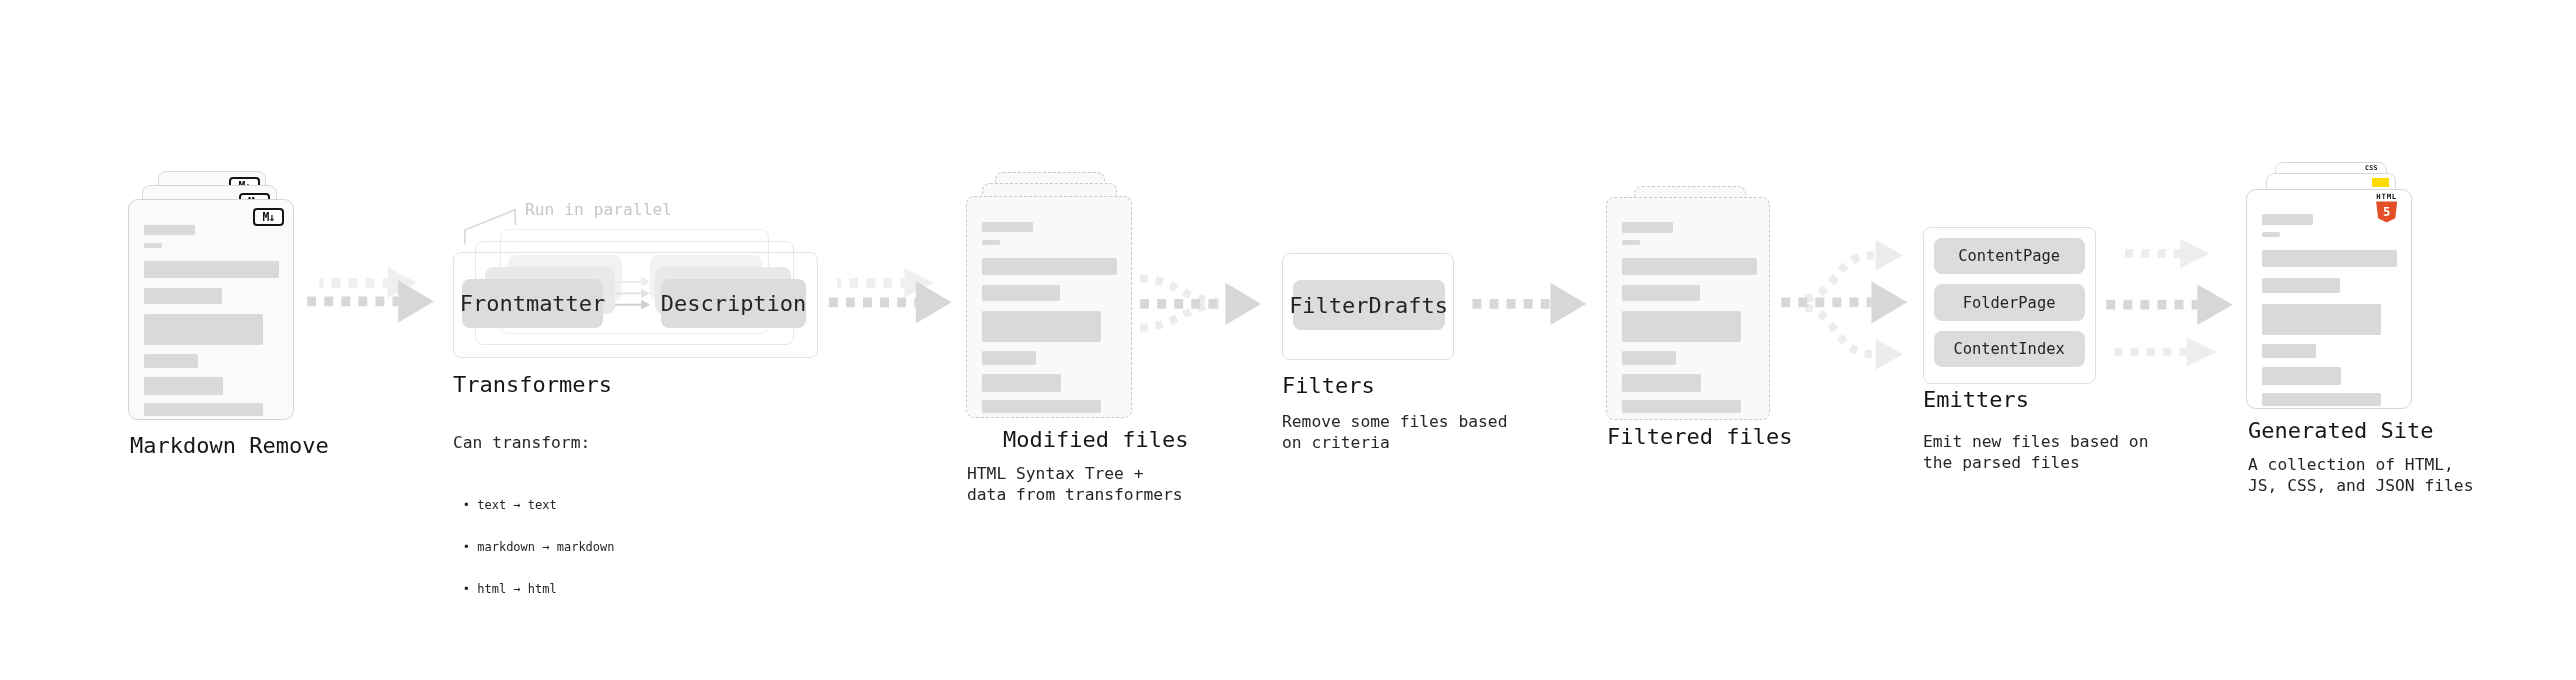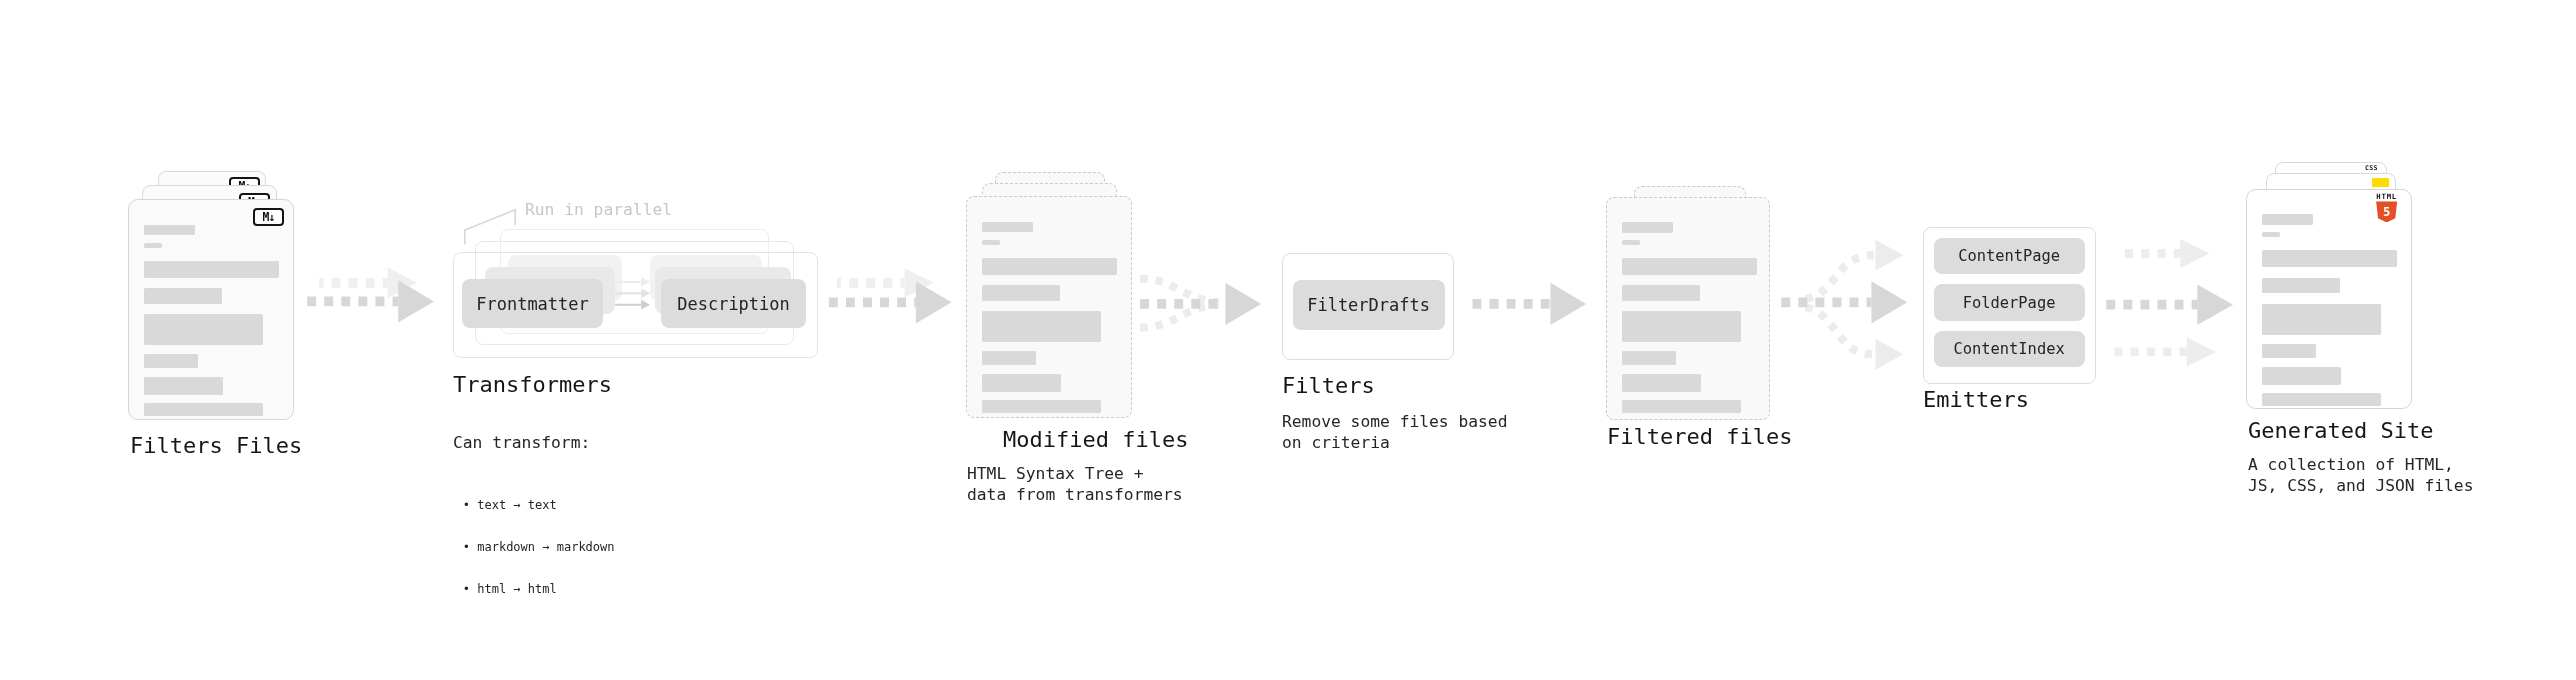--- a/index.html
+++ b/index.html
@@ -36,21 +36,21 @@
     color:#fff;font-size:12.2px;font-weight:bold;display:flex;align-items:center;justify-content:center;}
   .css-badge{position:absolute;width:16.3px;text-align:center;}
   .css-text{font-size:6.5px;font-weight:bold;color:#111;line-height:6.5px;letter-spacing:0.4px;}
   .css-bar{height:2.4px;background:#2f6bef;margin-top:0.8px;border-radius:0.8px;}
   .js-badge{position:absolute;width:17px;height:9.8px;background:#ffdc00;}
 
   
   .frame{position:absolute;box-sizing:border-box;border:1.6px solid #e3e3e3;border-radius:8.1px;background:transparent;}
   .frame.solid-bg{background:#ffffff;border-color:#dedede;}
   .pill{position:absolute;box-sizing:border-box;background:#dcdcdc;border-radius:8.1px;
-    display:flex;align-items:center;justify-content:center;font-size:17px;color:#242424;white-space:nowrap;}
+    display:flex;align-items:center;justify-content:center;font-size:22px;color:#242424;white-space:nowrap;}
   .pill.ghost1{background:#e9e9e9;}
   .pill.ghost2{background:#f2f2f2;}
   .em-pill{font-size:15.4px;}
 
   
   .node-label{position:absolute;font-size:22px;font-weight:500;color:#161616;white-space:nowrap;line-height:26px;}
   .node-desc{position:absolute;font-size:16.3px;line-height:21px;color:#262626;white-space:pre-line;}
   .desc-title{font-size:16.3px;line-height:21px;color:#262626;}
   .bullet-list{margin:0;padding:0 0 0 9.8px;list-style:none;}
   .bullet-list li{font-size:12px;line-height:21px;color:#262626;white-space:pre;}
@@ -77,21 +77,21 @@
           <div class="bar"></div>
           <div class="bar"></div>
           <div class="bar"></div>
         <div class="bar"></div>
           <div class="bar"></div>
           <div class="bar"></div>
           <div class="bar"></div>
       </div>
     </div>
   </div>
-  <div class="node-label" style="left:130px;top:433px;">Filters Files</div>
+  <div class="node-label" style="left:130px;top:433px;">Markdown Remove</div>
 
   <div class="annotation" style="left:525px;top:200px;">Run in parallel</div>
   <div class="abs" style="left:453px;top:229px;width:365px;height:128px;">
     <div class="frame" style="left:47px;top:0;width:269px;height:105px;border-color:#ededed;"></div>
     <div class="frame" style="left:22px;top:12.2px;width:319px;height:104px;border-color:#e8e8e8;"></div>
     <div class="frame" style="left:0;top:23px;width:365px;height:106px;"></div>
 
     <div class="pill ghost2" style="left:55px;top:26px;width:114px;height:46px;"></div>
     <div class="pill ghost1" style="left:32px;top:38px;width:130px;height:47px;"></div>
     <div class="pill" style="left:9px;top:50px;width:141px;height:49px;">Frontmatter</div>
@@ -155,20 +155,22 @@
   </div>
   <div class="node-label" style="left:1607px;top:424px;">Filtered files</div>
 
   <div class="abs" style="left:1923px;top:227px;width:192px;height:157px;">
     <div class="frame solid-bg" style="left:0;top:0;width:173px;height:157px;"></div>
     <div class="pill em-pill" style="left:10.6px;top:11.4px;width:151px;height:36px;">ContentPage</div>
     <div class="pill em-pill" style="left:10.6px;top:57px;width:151px;height:37px;">FolderPage</div>
     <div class="pill em-pill" style="left:10.6px;top:104px;width:151px;height:36px;">ContentIndex</div>
   </div>
   <div class="node-label" style="left:1923px;top:387px;">Emitters</div>
+  <div class="node-desc" style="left:1923px;top:431px;">Emit new files based on
+the parsed files</div>
 
   <div class="abs" style="left:2246px;top:162px;width:166px;height:173px;">
     <div class="back-layer white" style="left:29px;top:0;width:112px;height:37px;">
       <div class="css-badge" style="top:2.4px;right:6.5px;">
         <div class="css-text">CSS</div>
         <div class="css-bar"></div>
       </div>
     </div>
     <div class="back-layer white" style="left:19.5px;top:11.4px;width:130px;height:37px;">
       <div class="js-badge" style="top:3.3px;right:5.7px;"></div>

